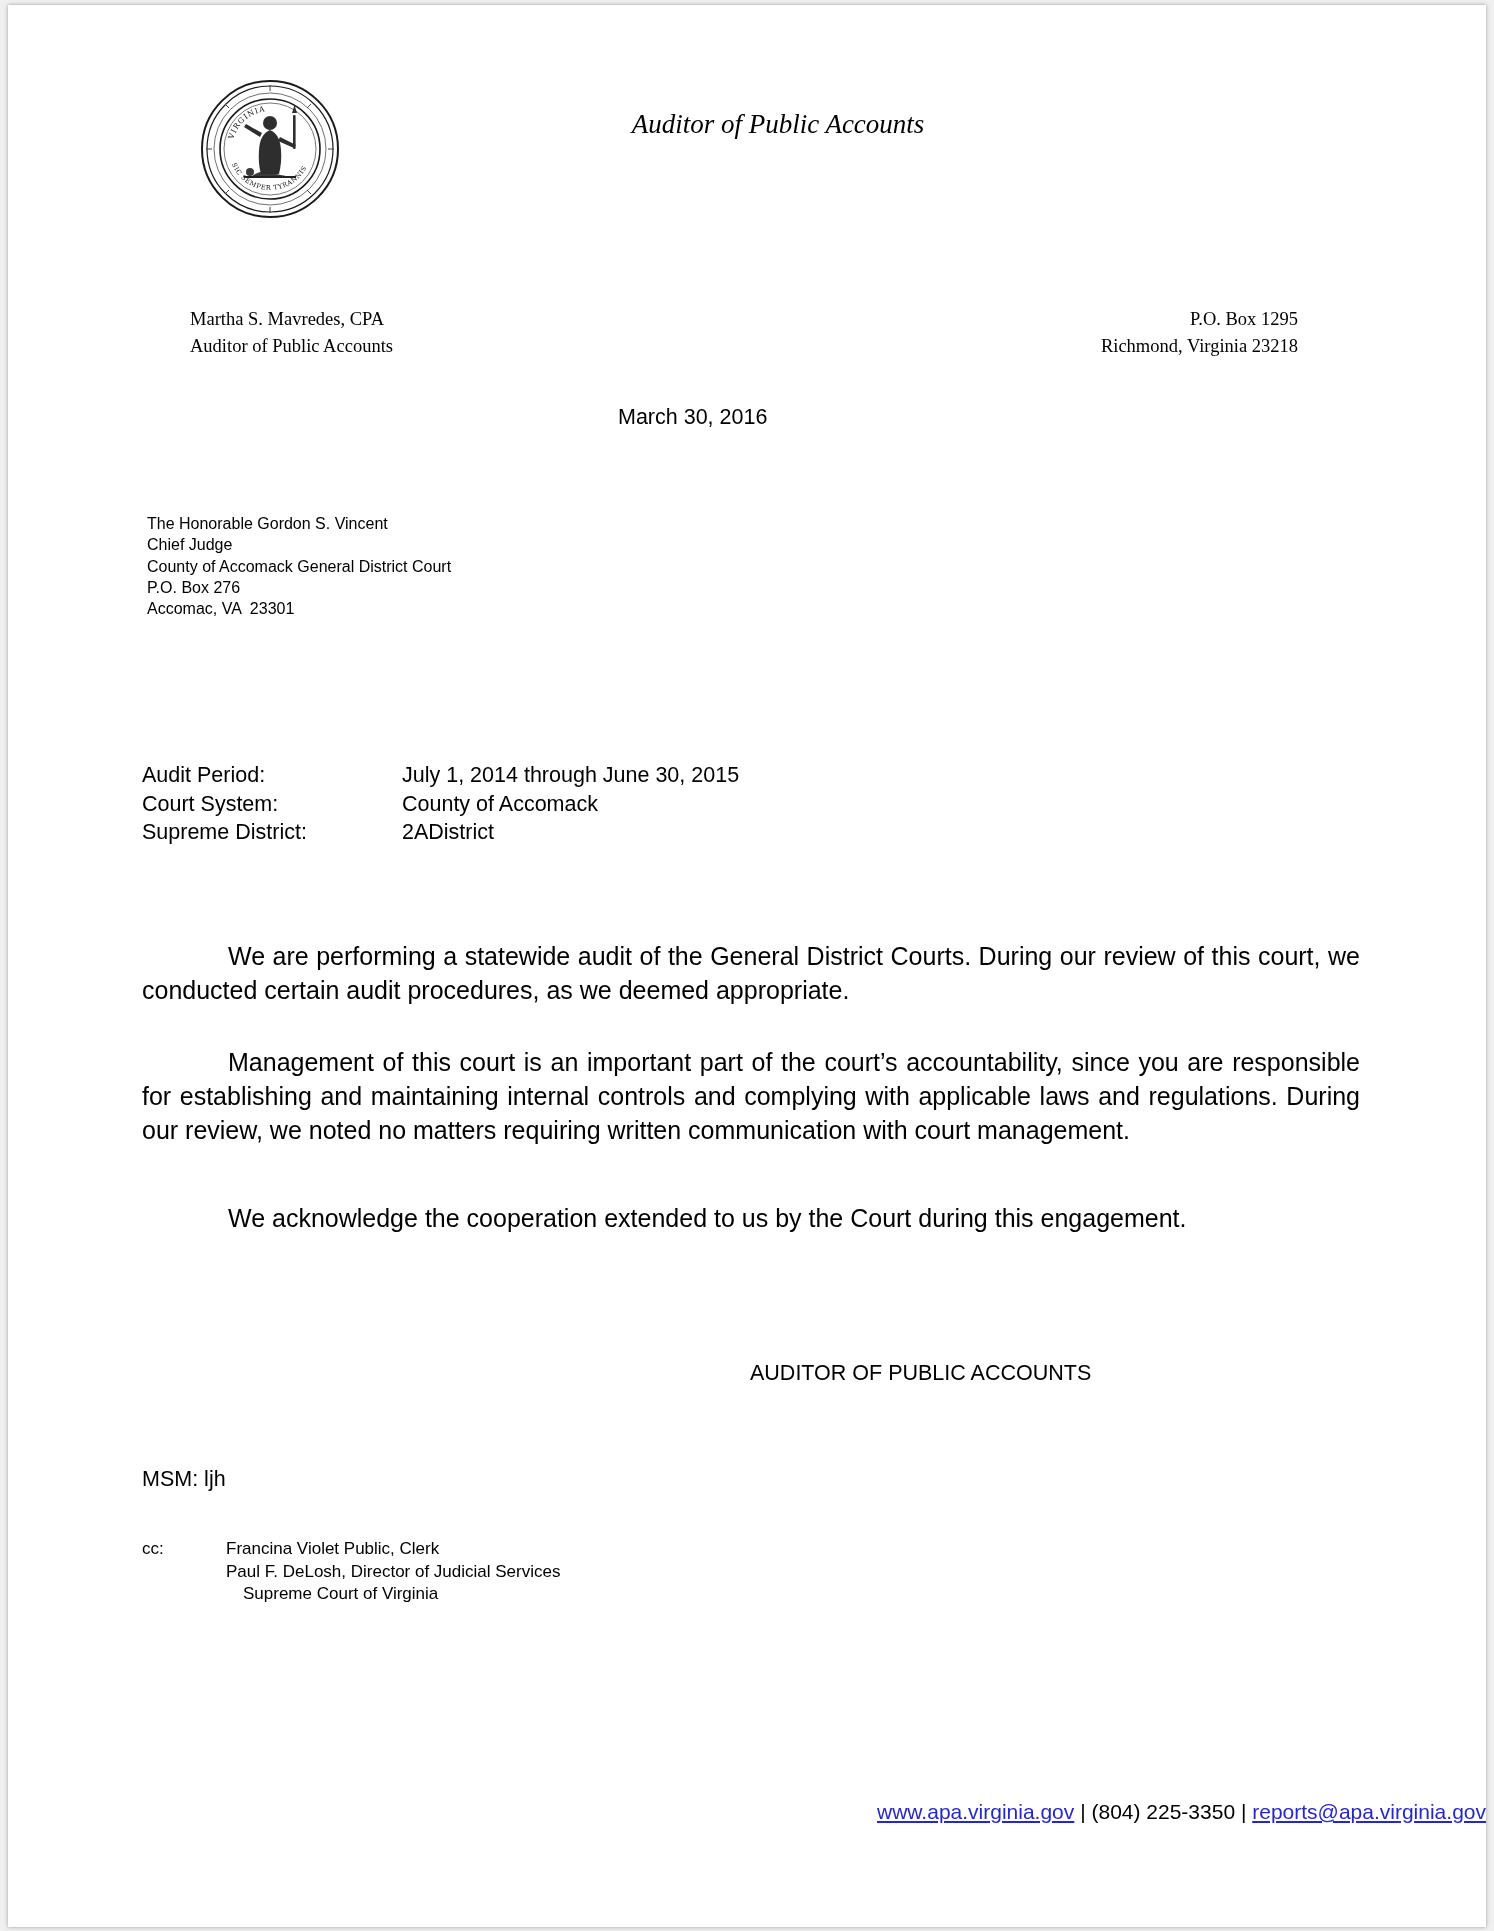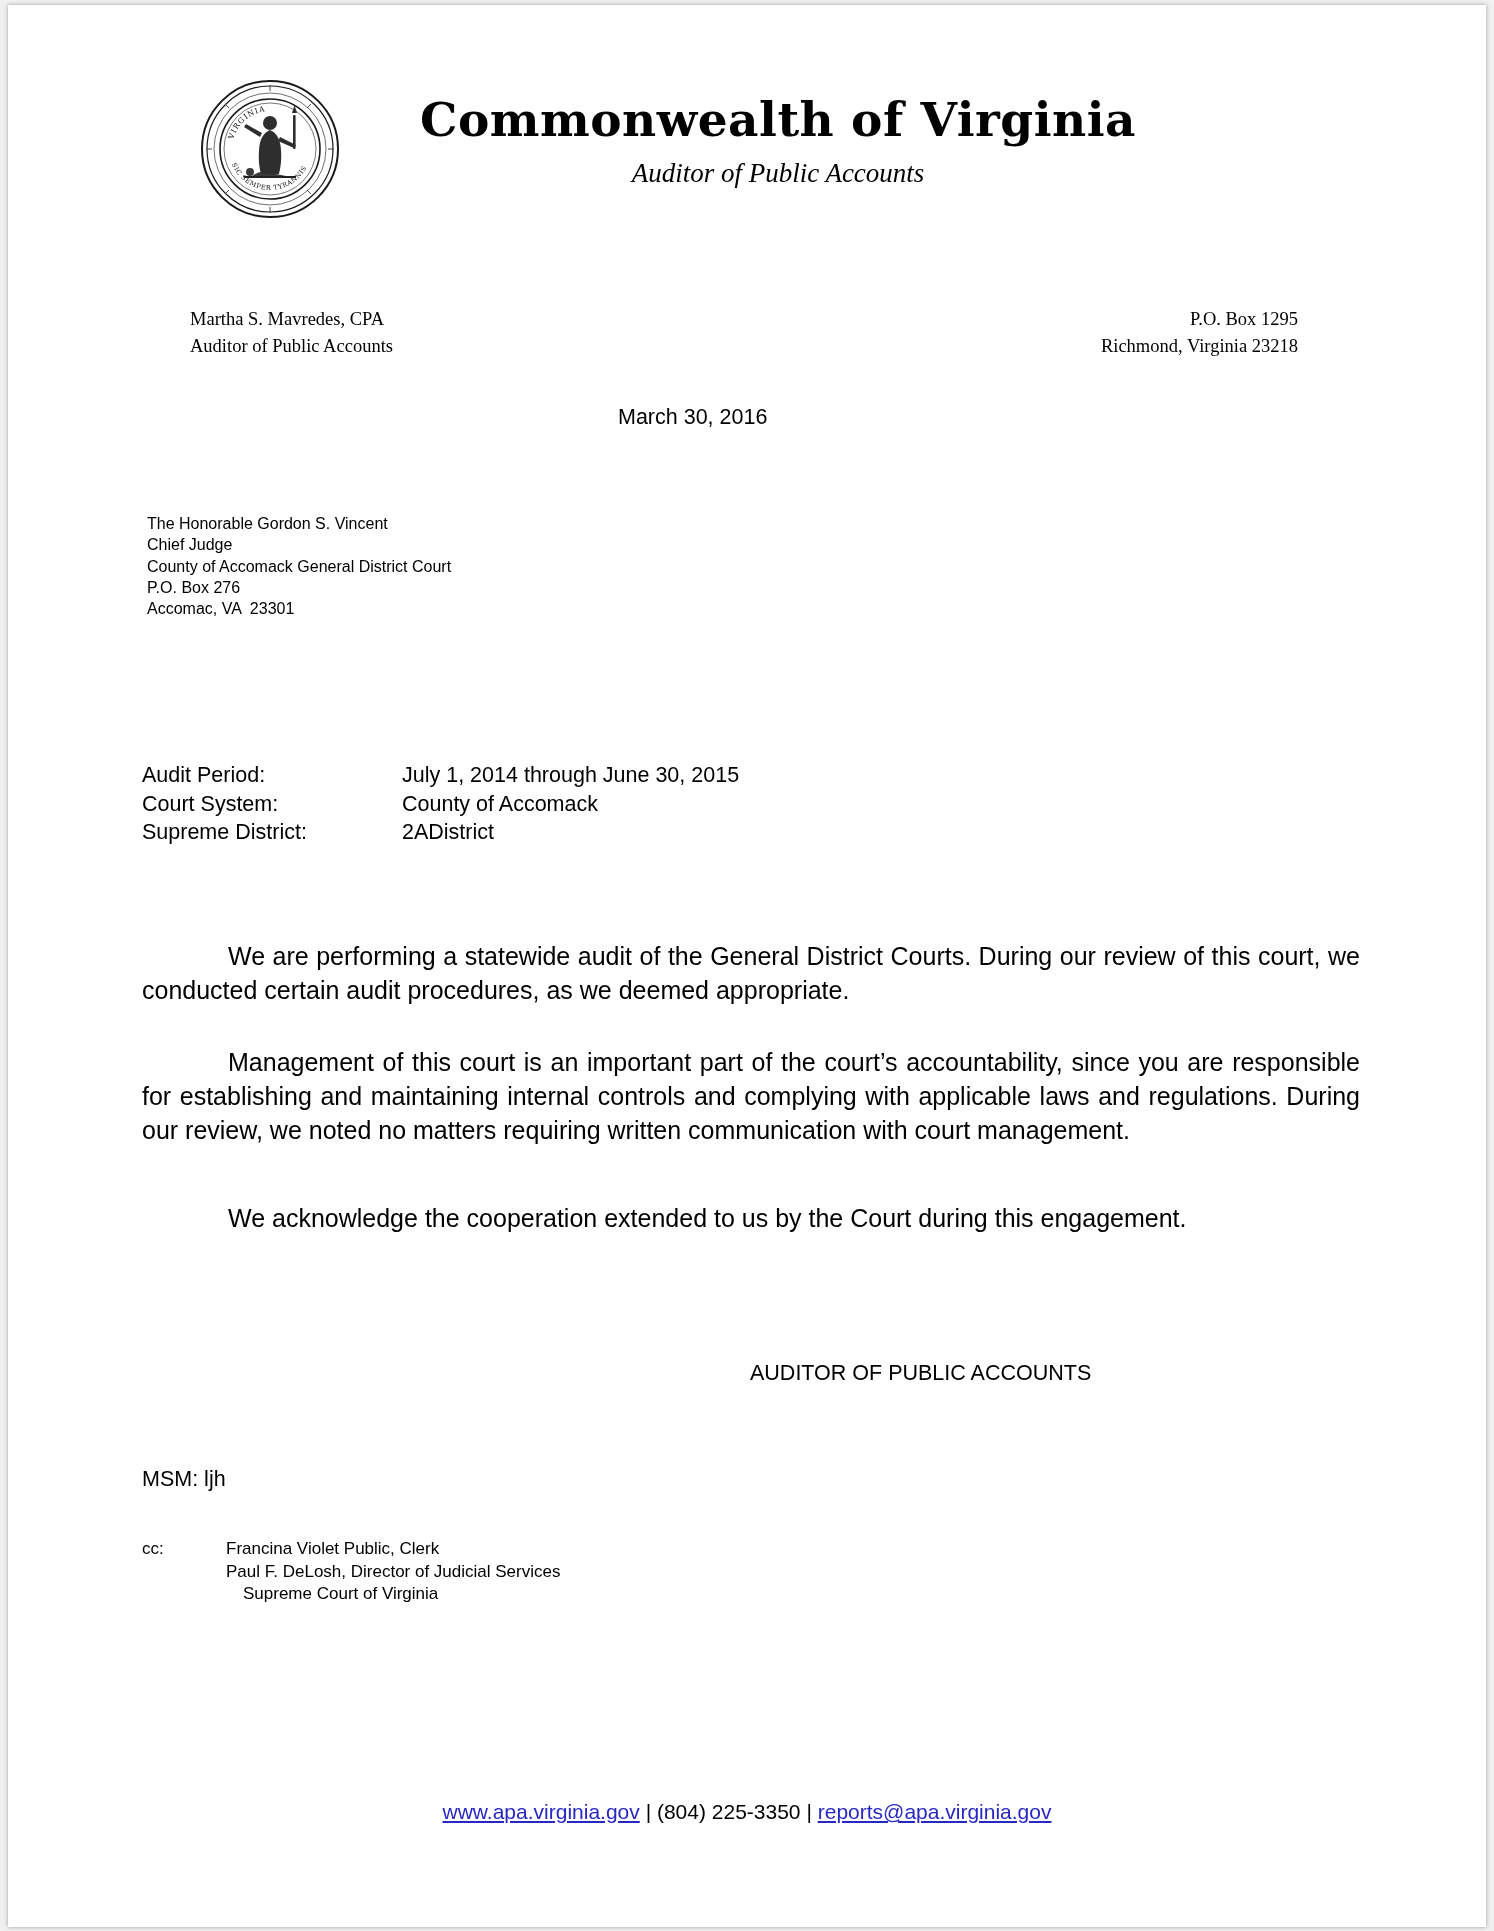--- a/index.html
+++ b/index.html
@@ -158,21 +158,21 @@
   .cc-row { display: flex; }
   .cc-label { width: 84px; }
   .cc-lines div:nth-child(3) { padding-left: 17px; }
 
   
   .footer {
     position: absolute;
     left: 0;
     top: 1795px;
     width: 1478px;
-    text-align: center;
+    text-align: right;
     font-size: 21px;
     color: #000;
   }
   .footer a {
     color: #2727c4;
     text-decoration: underline;
   }
   .footer .sep { color: #000; }
 </style>
 </head>
@@ -222,21 +222,20 @@
           <textPath href="#arcTop" startOffset="8%">VIRGINIA</textPath>
         </text>
         <path id="arcBot" d="M70 70 m -41 0 a 41 41 0 0 0 82 0" fill="none"></path>
         <text font-family="DejaVu Serif, serif" font-size="6.5" fill="#111" letter-spacing="0.6">
           <textPath href="#arcBot" startOffset="12%">SIC SEMPER TYRANNIS</textPath>
         </text>
       </svg>
     </div>
 
     <div class="wordmark">
-      <div class="commonwealth">Commonwealth of Virginia</div>
       <div class="apa-sub">Auditor of Public Accounts</div>
     </div>
 
     <div class="lh-left">
       <div>Martha S. Mavredes, CPA</div>
       <div>Auditor of Public Accounts</div>
     </div>
 
     <div class="lh-right">
       <div>P.O. Box 1295</div>

